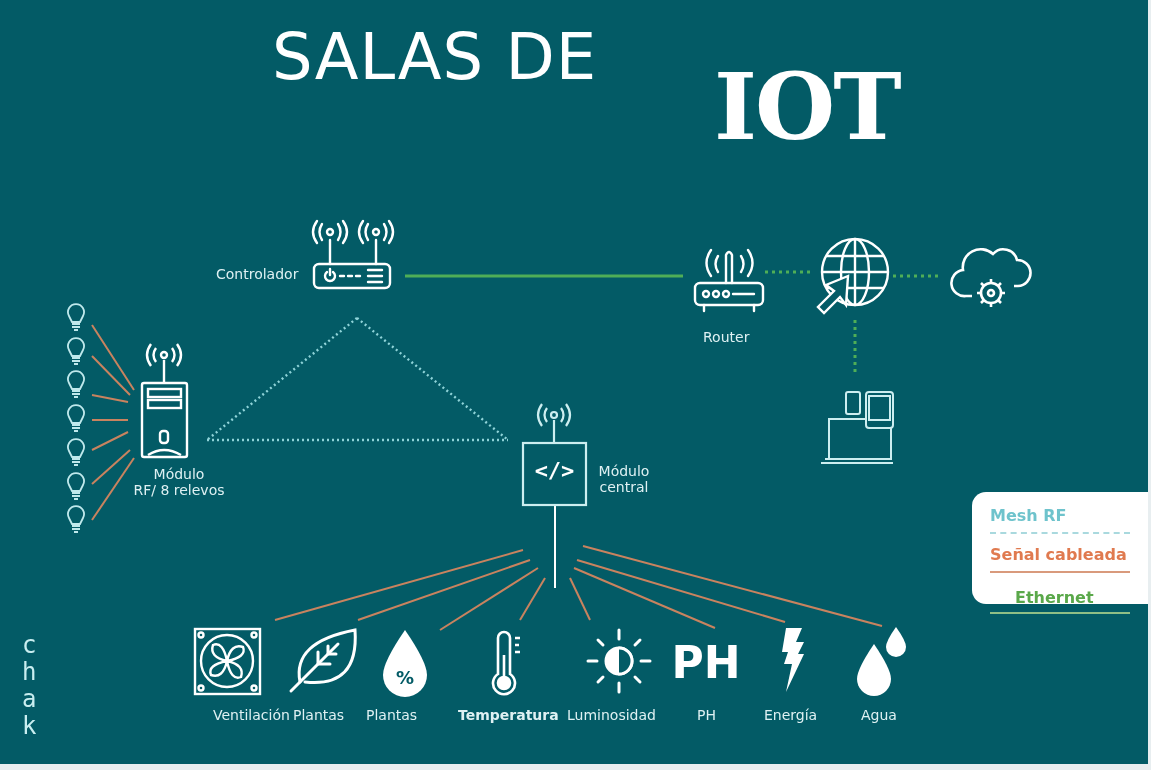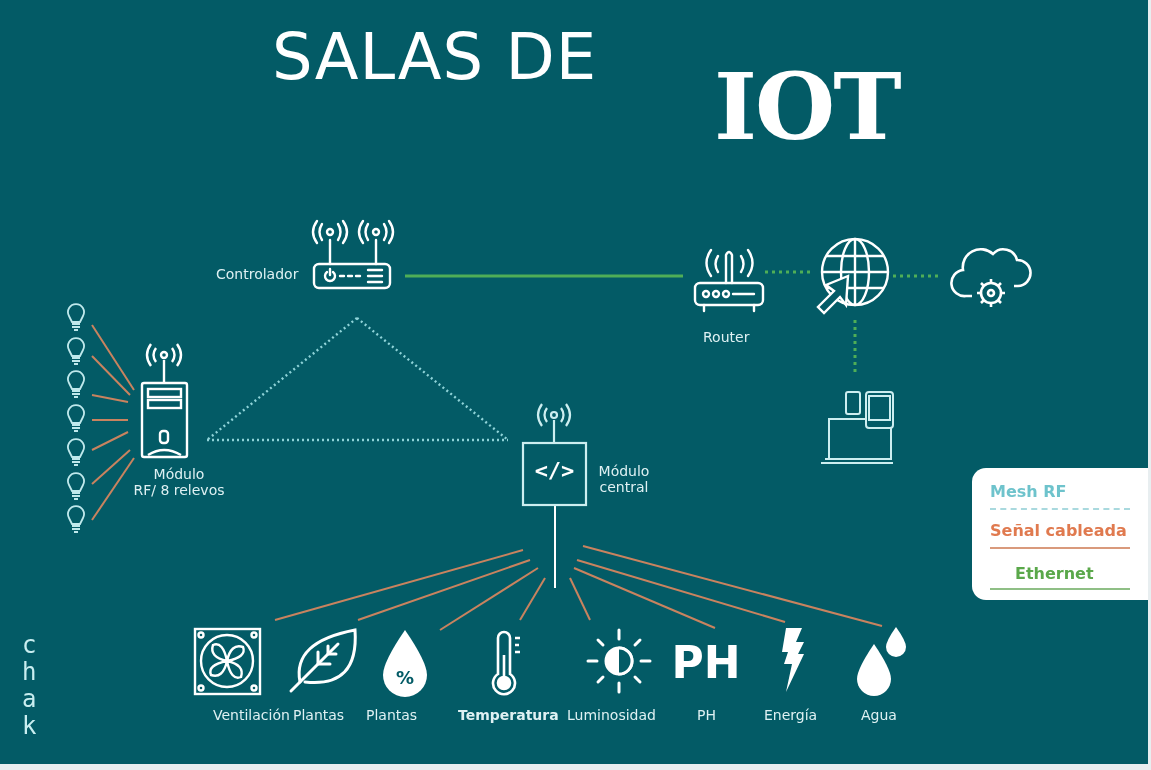--- a/index.html
+++ b/index.html
@@ -5,21 +5,21 @@
   html,body{margin:0;padding:0;}
   body{width:1151px;height:770px;background:#e8eef0;overflow:hidden;font-family:"DejaVu Sans","Liberation Sans",sans-serif;}
   #stage{position:absolute;left:0;top:0;width:1148px;height:764px;background:#035b66;overflow:hidden;}
   .abs{position:absolute;}
   .title1{left:272px;top:22px;font-size:64px;color:#fff;font-weight:normal;letter-spacing:1px;line-height:70px;font-family:"DejaVu Sans",sans-serif;}
   .title2{left:284px;top:86px;font-size:54px;color:#fff;font-weight:bold;line-height:60px;letter-spacing:0px;font-family:"DejaVu Sans",sans-serif;}
   .title3{left:690px;top:60px;font-size:92px;color:#fff;font-weight:bold;line-height:94px;font-family:"DejaVu Serif",serif;letter-spacing:-2px;margin-left:24px;}
   .lbl{color:#dff1f3;font-size:14px;white-space:nowrap;}
   .lbl-c{text-align:center;}
   svg{position:absolute;left:0;top:0;}
-  .legend{left:972px;top:468px;width:178px;height:132px;background:#fff;border-radius:14px 0 0 14px;}
+  .legend{left:972px;top:492px;width:178px;height:112px;background:#fff;border-radius:14px 0 0 14px;}
   .leg-item{position:absolute;left:18px;font-weight:bold;font-size:16px;}
   .leg-line{position:absolute;left:18px;width:140px;}
   .logo{left:22px;top:632px;width:22px;}
   .logo span{display:block;color:#c9eef0;font-family:"DejaVu Sans Mono",monospace;font-size:24px;line-height:27px;}
 </style>
 </head>
 <body>
 
 <div id="stage">
 

